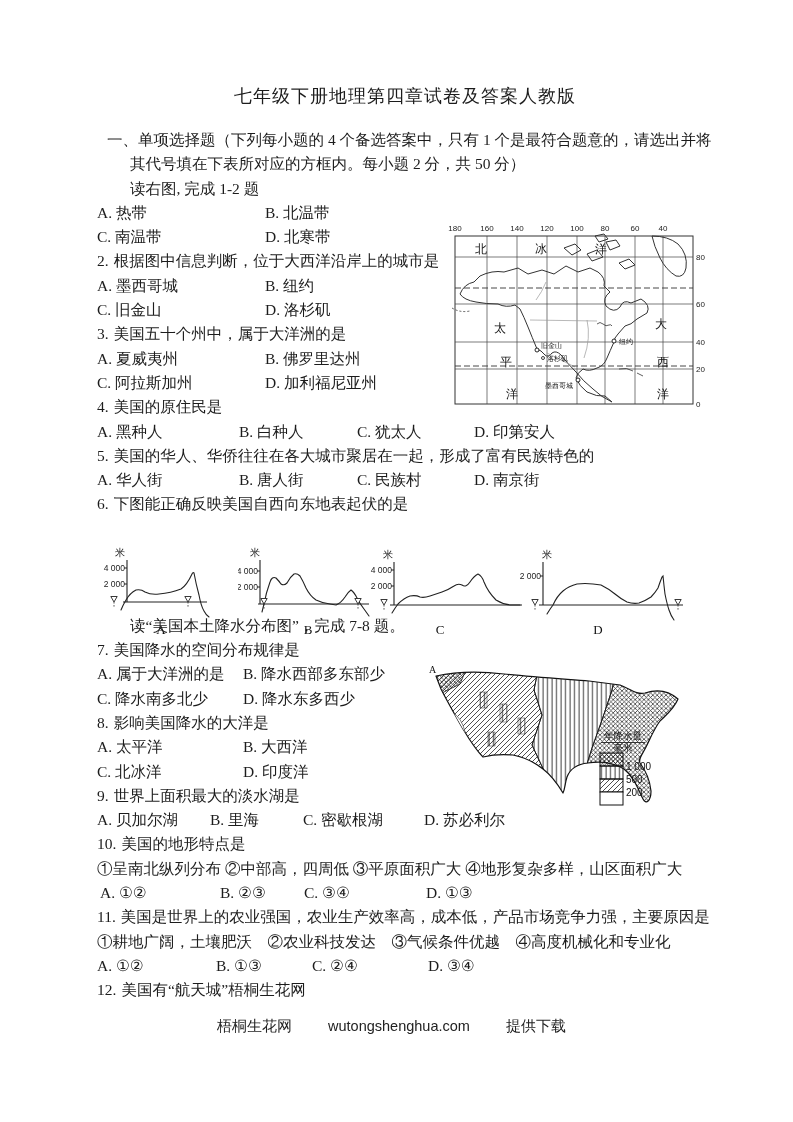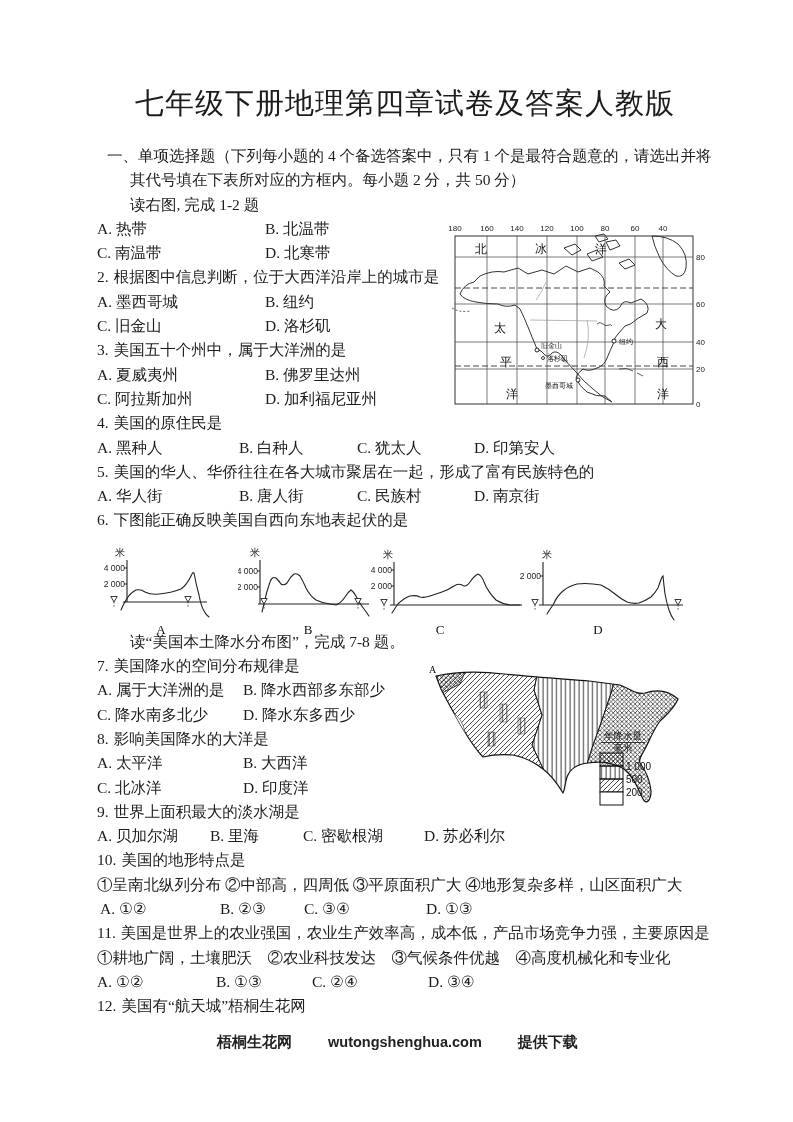--- a/index.html
+++ b/index.html
@@ -1,36 +1,36 @@
 <!DOCTYPE html>
 <html><head>
 <meta charset="utf-8">
 <style>
   html,body{margin:0;padding:0;background:#fff;}
   body{width:793px;height:1122px;position:relative;overflow:hidden;
        font-family:"Liberation Serif","DejaVu Serif",serif;color:#1c1c1c;}
   .page{position:absolute;inset:0;}
   .flow{padding:84px 80px 0 97px;}
-  .title{text-align:center;font-size:29px;letter-spacing:1px;margin:0 0 20px 0;font-weight:400;}
+  .title{text-align:center;font-size:18px;letter-spacing:1px;margin:0 0 20px 0;font-weight:400;}
   .ln{font-size:15.5px;line-height:24.3px;height:24.3px;white-space:nowrap;}
   .indent-a{padding-left:10px;}
   .indent-b{padding-left:33px;}
   .qnum{margin-right:5px;}
   .opts{display:grid;}
   .w2a{grid-template-columns:168px 1fr;max-width:360px;}
   .w2b{grid-template-columns:146px 1fr;max-width:360px;}
   .w4a{grid-template-columns:142px 118px 117px 1fr;}
   .w4c{grid-template-columns:113px 93px 121px 1fr;}
   .w4d{grid-template-columns:120px 84px 122px 1fr;}
   .w4e{grid-template-columns:119px 96px 116px 1fr;}
   .profile-spacer{height:97px;}
   figure.abs{position:absolute;margin:0;padding:0;}
   .footer{display:flex;gap:36px;margin:14px 0 0 120px;font-size:15px;color:#222;align-items:baseline;}
-  .footer .domain{font-family:"Liberation Sans","DejaVu Sans",sans-serif;font-weight:bold;font-size:14.5px;}
-  .footer .cjk{font-weight:700;}
+  .footer .domain{font-family:"Liberation Sans","DejaVu Sans",sans-serif;font-weight:normal;font-size:14.5px;}
+  .footer .cjk{font-weight:400;}
   
   .axis{stroke:#222;stroke-width:1.1;fill:none;}
   .curve{fill:none;stroke:#222;stroke-width:1.1;stroke-linecap:round;}
   .flag{fill:#fff;stroke:#222;stroke-width:.9;}
   .fdash{stroke:#222;stroke-width:.8;stroke-dasharray:1.5 1.6;}
   .grid{stroke:#444;stroke-width:.7;fill:none;}
   .frame{stroke:#333;stroke-width:1;fill:none;}
   .coast{stroke:#333;stroke-width:1;fill:none;stroke-linejoin:round;}
   .thin{stroke:#999;stroke-width:.7;fill:none;}
   .dashlat{stroke:#333;stroke-width:.9;stroke-dasharray:6 3;fill:none;}

